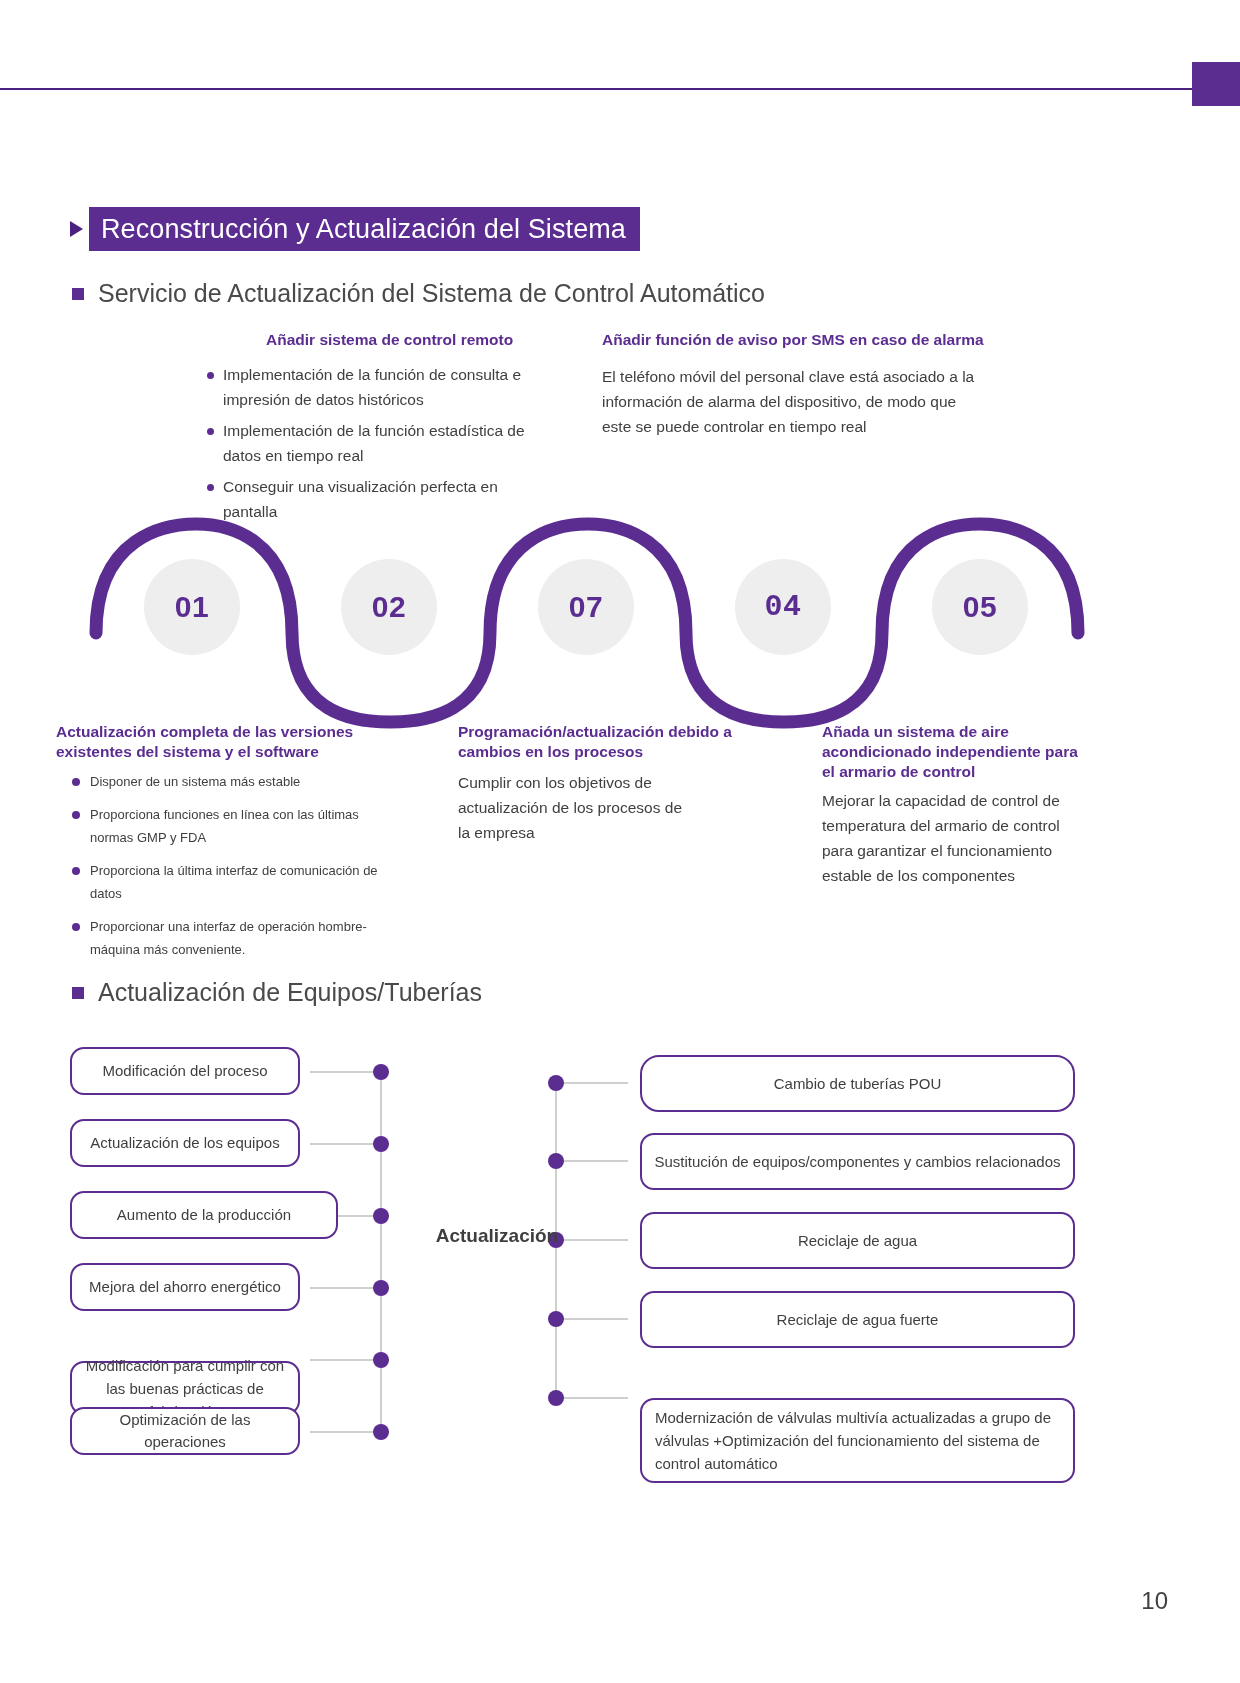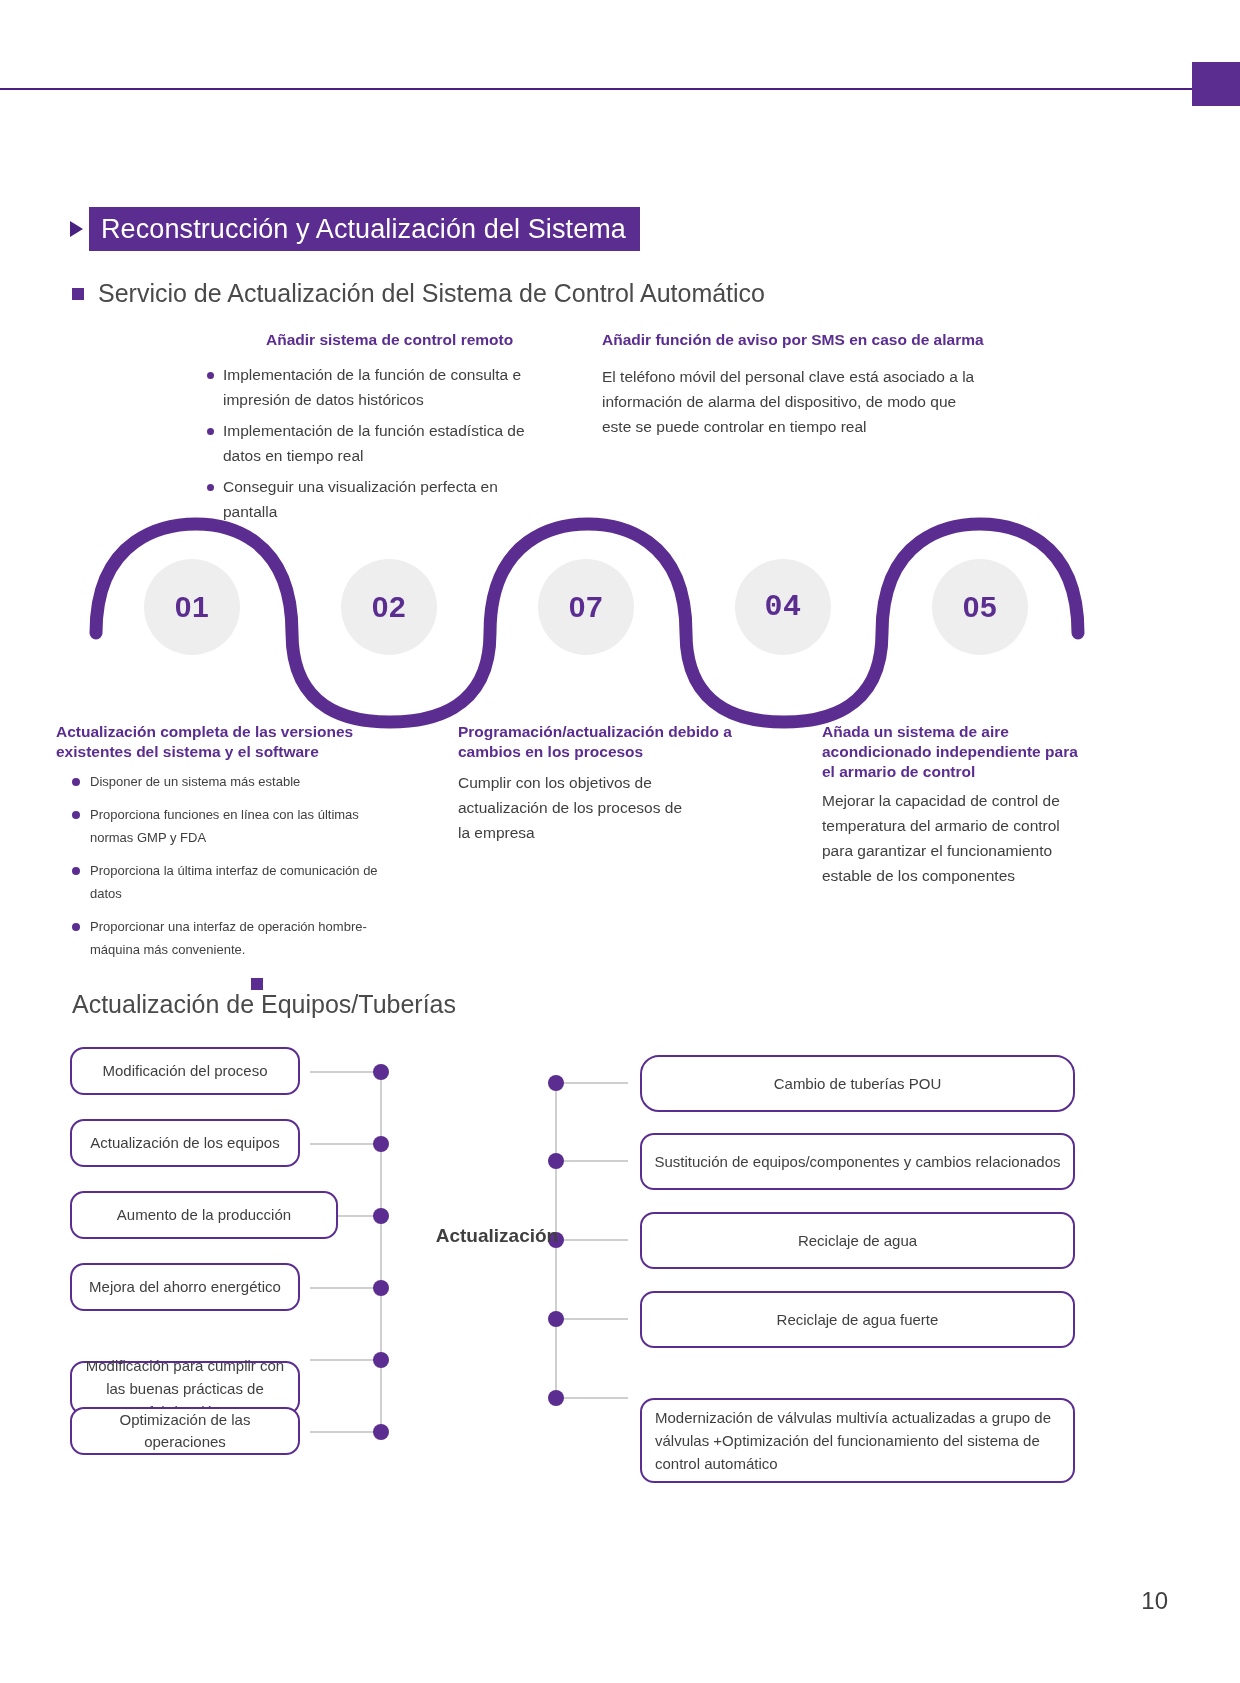--- a/index.html
+++ b/index.html
@@ -35,21 +35,21 @@
     background: #5b2d90; color: #ffffff;
     font-size: 27px; line-height: 44px; height: 44px;
     padding: 0 14px 0 12px; white-space: nowrap; letter-spacing: .1px;
   }
 
   
   .h2 { position: absolute; display: flex; align-items: center; }
   .h2 .sq { width: 12px; height: 12px; background: #5b2d90; margin-right: 14px; }
   .h2 .txt { font-size: 25px; color: #4a4a4a; white-space: nowrap; }
   #h2-servicio { left: 72px; top: 279px; }
-  #h2-equipos  { left: 72px; top: 978px; flex-direction: column; }
+  #h2-equipos  { left: 72px; top: 978px; }
 
   
   .col-head {
     position: absolute; color: #5b2d90; font-weight: bold; font-size: 15.5px;
     white-space: nowrap;
   }
   #head-remoto { left: 266px; top: 331px; }
   #head-sms    { left: 602px; top: 331px; }
 
   .ul-tight { position: absolute; list-style: none; }

